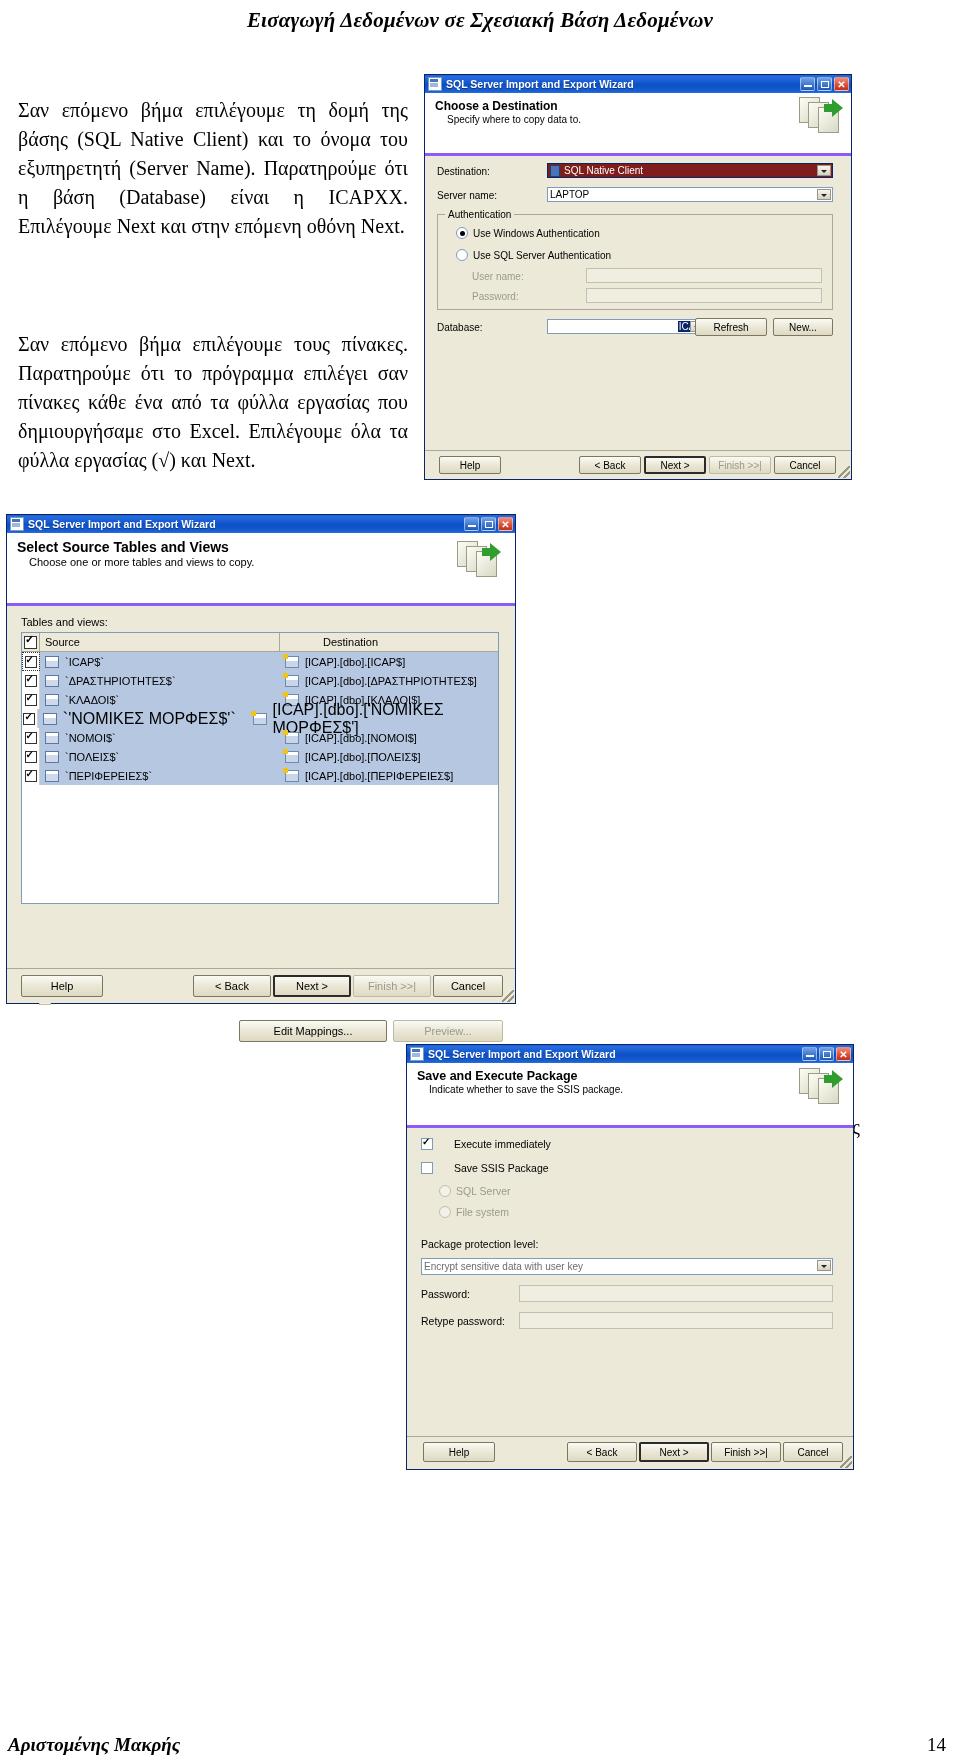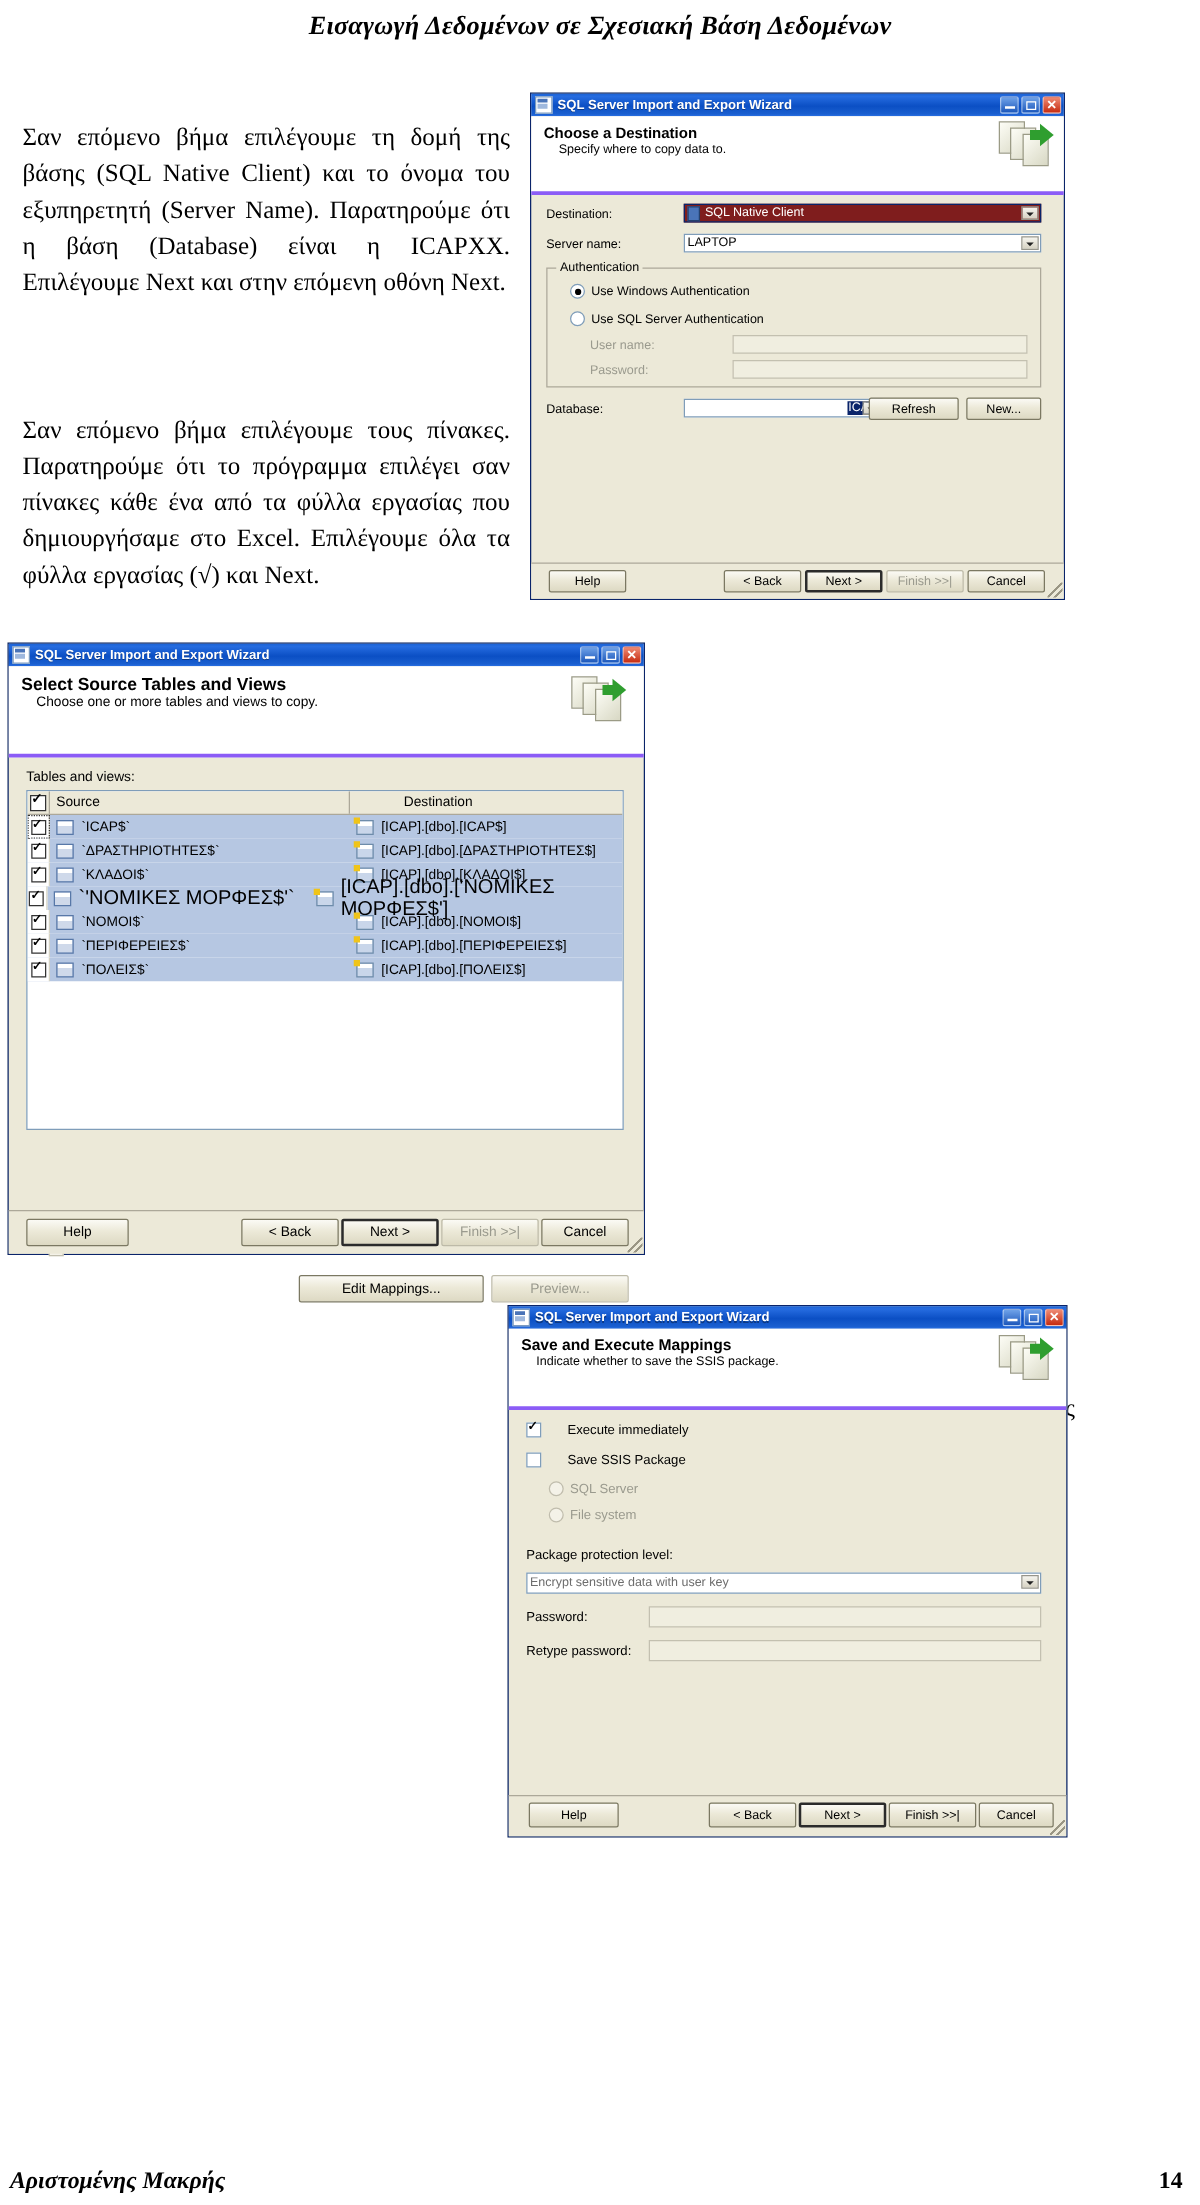--- a/index.html
+++ b/index.html
@@ -37,21 +37,21 @@
     font-family: "Liberation Serif", serif;
     font-style: italic;
     font-weight: bold;
     font-size: 19px;
   }
   .footer-pageno {
     position: absolute;
     right: 14px;
     bottom: 8px;
     font-family: "Liberation Serif", serif;
-    font-weight: bold;
+    font-weight: normal;
     font-size: 19px;
   }
 
   
   .para {
     position: absolute;
     font-family: "Liberation Serif", serif;
     font-size: 20px;
     line-height: 29px;
     text-align: justify;
@@ -578,39 +578,39 @@
             <span>[ICAP].[dbo].[ΝΟΜΟΙ$]</span>
           </div>
         </div>
 
         <div class="grow" style="height:19px;font-size:11px;">
           <div class="c-check">
               <span class="box"></span>
             </div>
           <div class="c-src">
             <span class="tbl-icon"></span>
-            <span>`ΠΕΡΙΦΕΡΕΙΕΣ$`</span>
+            <span>`ΠΟΛΕΙΣ$`</span>
           </div>
           <div class="c-dst">
             <span class="tbl-icon newtbl"></span>
-            <span>[ICAP].[dbo].[ΠΕΡΙΦΕΡΕΙΕΣ$]</span>
+            <span>[ICAP].[dbo].[ΠΟΛΕΙΣ$]</span>
           </div>
         </div>
 
         <div class="grow" style="height:19px;font-size:11px;">
           <div class="c-check">
               <span class="box"></span>
             </div>
           <div class="c-src">
             <span class="tbl-icon"></span>
-            <span>`ΠΟΛΕΙΣ$`</span>
+            <span>`ΠΕΡΙΦΕΡΕΙΕΣ$`</span>
           </div>
           <div class="c-dst">
             <span class="tbl-icon newtbl"></span>
-            <span>[ICAP].[dbo].[ΠΟΛΕΙΣ$]</span>
+            <span>[ICAP].[dbo].[ΠΕΡΙΦΕΡΕΙΕΣ$]</span>
           </div>
         </div>
       </div>
     </div>
 
     <div class="check dis" style="position:absolute; left:16px; top:364px; font-size:11px;">
       <span class="box"></span>
       <span>Optimize for many tables</span>
     </div>
     <div class="check dis" style="position:absolute; left:32px; top:387px; font-size:11px;">
@@ -652,21 +652,21 @@
     <span class="win-icon"></span>
     <span class="win-title">SQL Server Import and Export Wizard</span>
     <span class="win-btns">
       <span class="wb min"></span>
       <span class="wb max"></span>
       <span class="wb close"></span>
     </span>
   </div>
 
   <div class="win-head" style="height:48px; position:relative;">
-    <div class="h1" style="font-size:12.5px;">Save and Execute Mappings</div>
+    <div class="h1" style="font-size:12.5px;">Save and Execute Package</div>
     <div class="h2">Indicate whether to save the SSIS package.</div>
     <div class="head-graphic" style="top:3px; right:10px;">
       <span class="sheet s1"></span>
         <span class="sheet s2"></span>
         <span class="sheet s3"></span>
       <span class="arrowstem"></span>
         <span class="arrow"></span>
     </div>
   </div>
 

